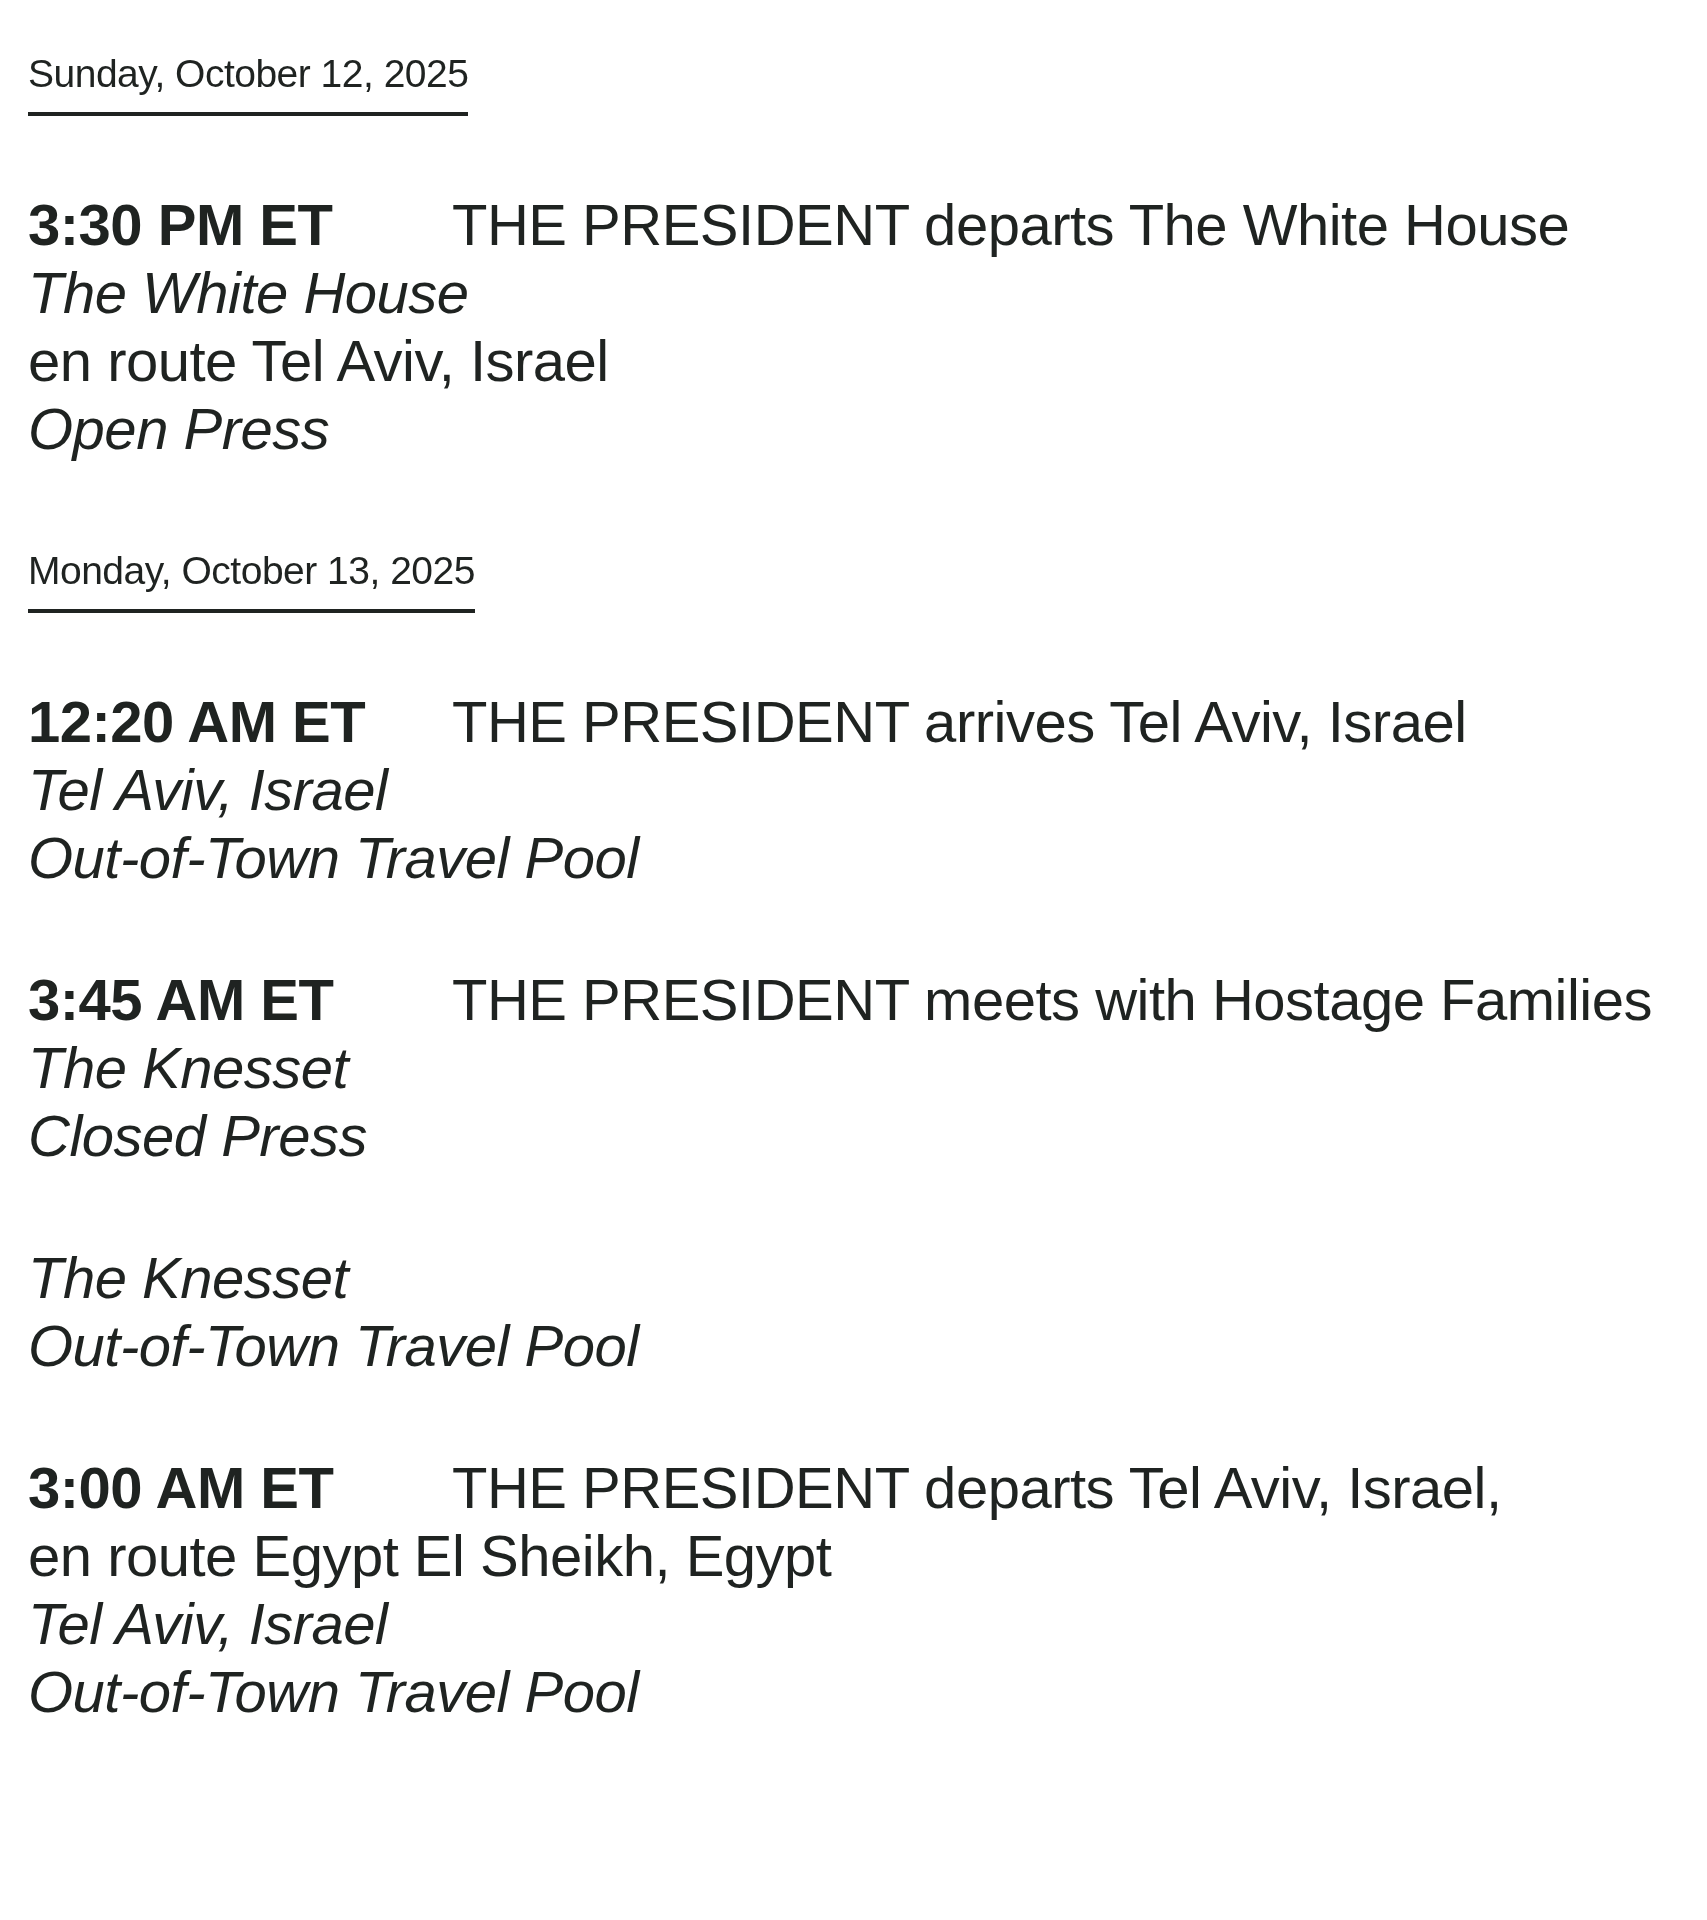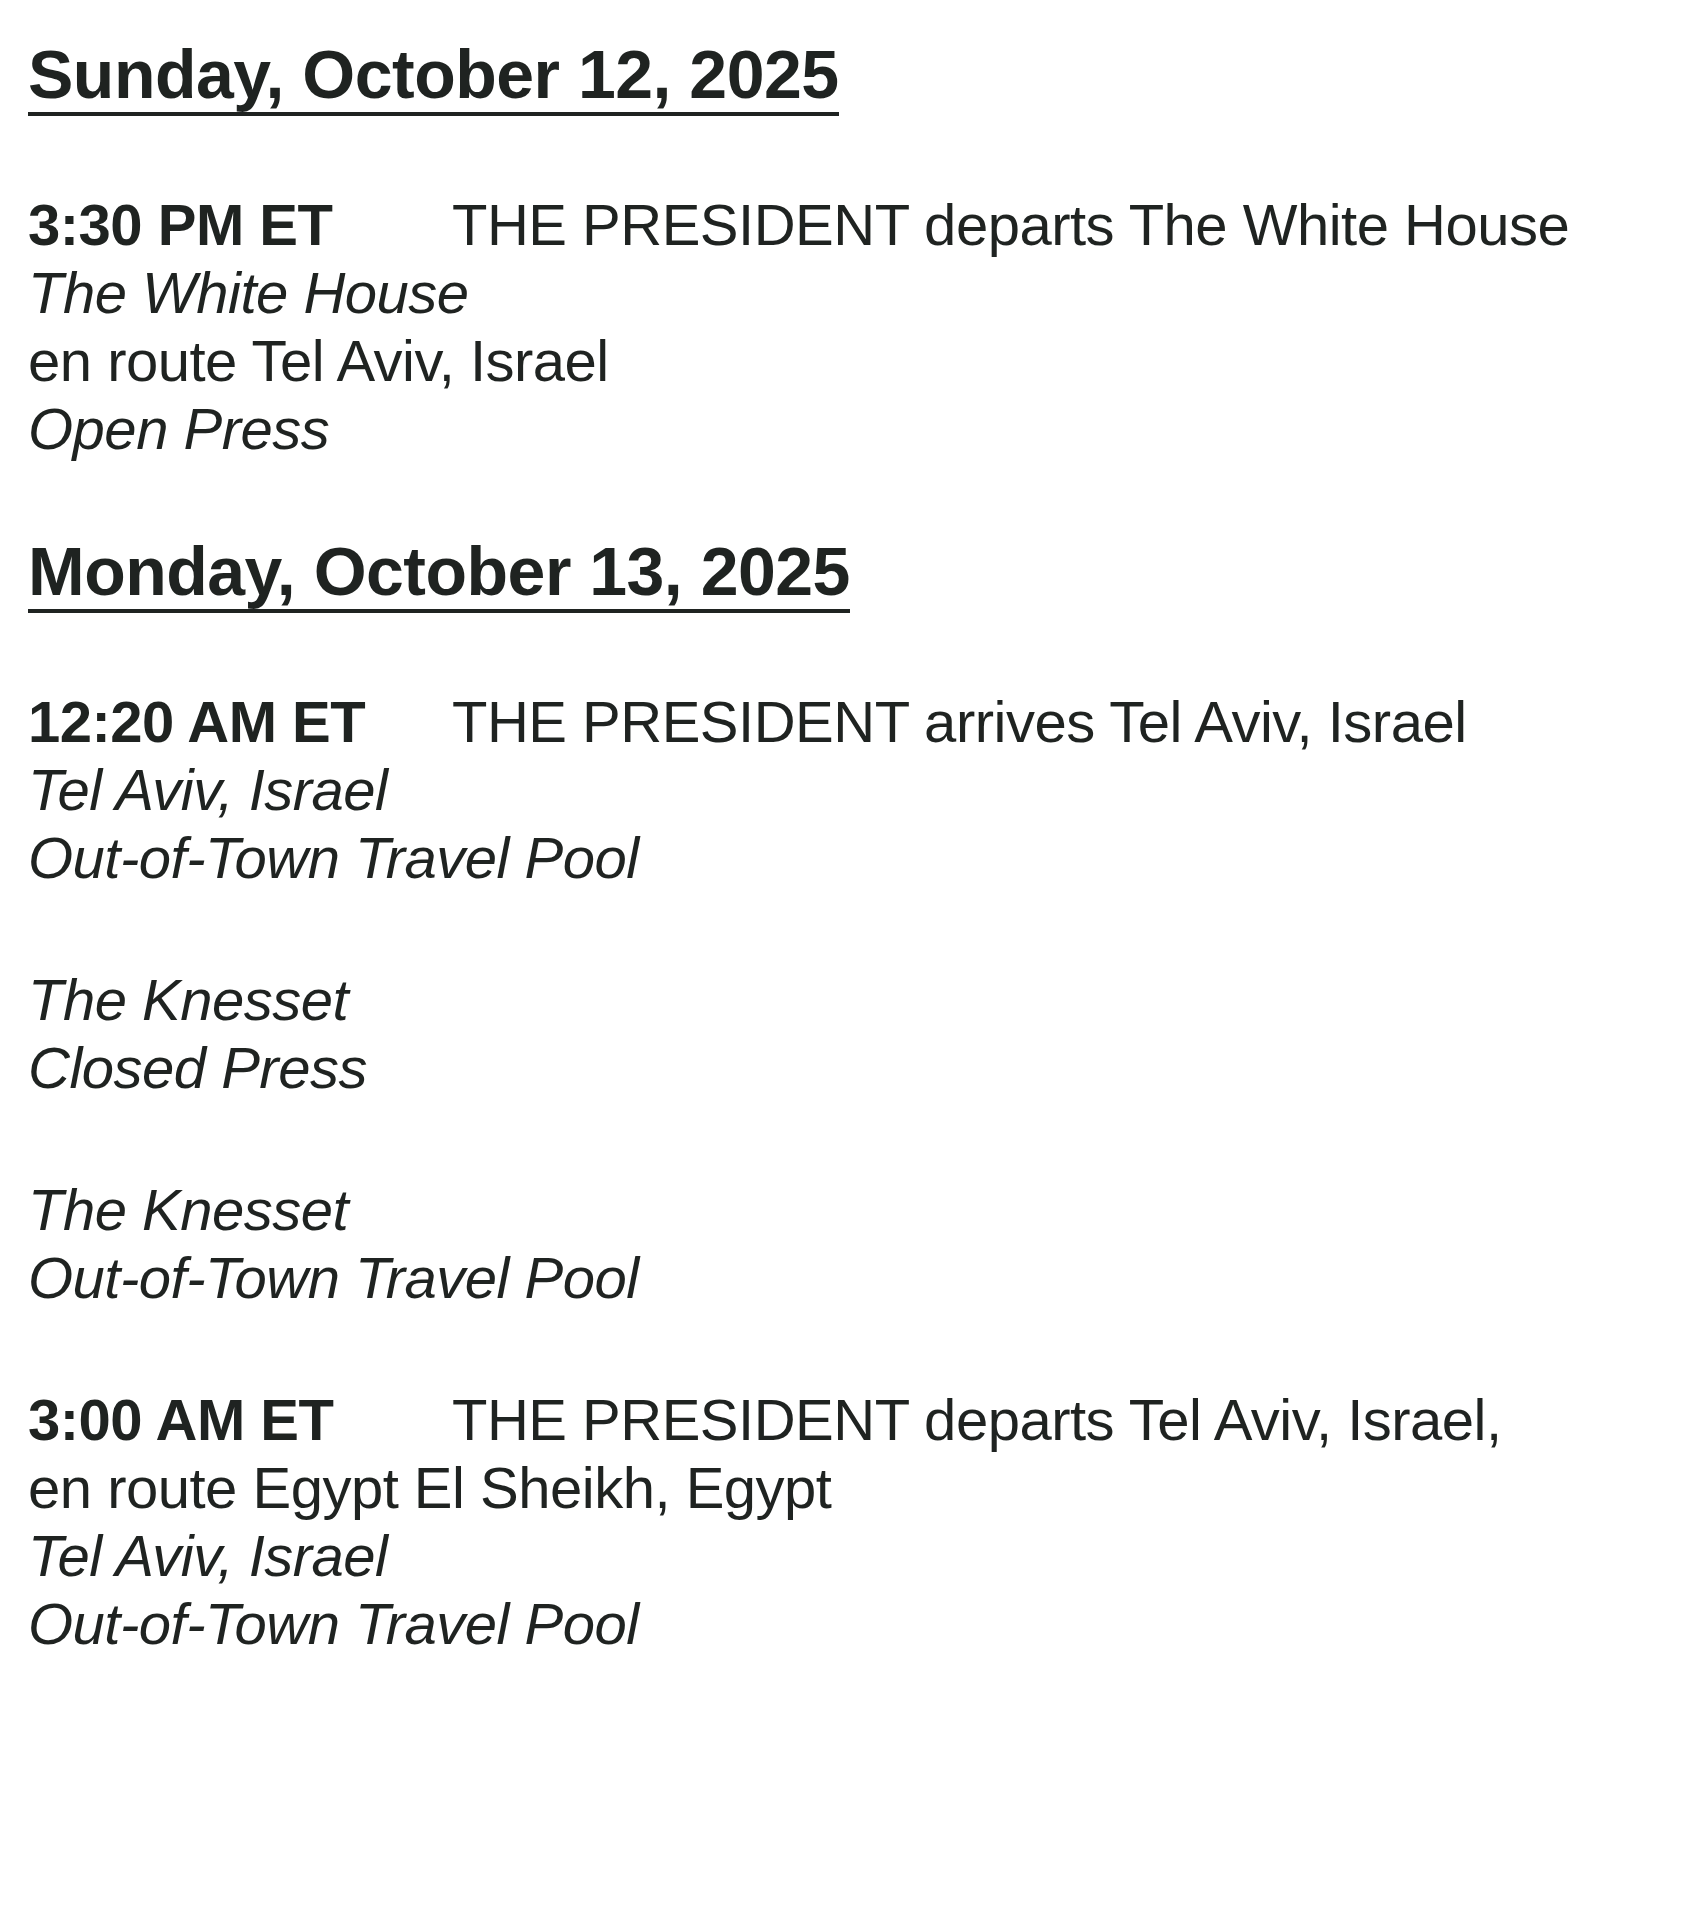--- a/index.html
+++ b/index.html
@@ -13,22 +13,22 @@
     overflow: hidden;
     box-sizing: border-box;
     padding: 40px 0 0 28px;
     font-family: "Liberation Sans", "DejaVu Sans", sans-serif;
     font-size: 58px;
     line-height: 68px;
     color: #1f2321;
     letter-spacing: -0.5px;
   }
   .day-heading {
-    font-size: 68px;
-    font-weight: 700;
+    font-size: 39px;
+    font-weight: 400;
     margin: 0 0 75px 0;
     line-height: 68px;
   }
   .day-heading .underline {
     display: inline-block;
     border-bottom: 4px solid #1f2321;
     padding-bottom: 4px;
   }
   .event {
     margin: 0 0 74px 0;
@@ -64,20 +64,21 @@
   <section class="day">
     <h2 class="day-heading"><span class="underline">Monday, October 13, 2025</span></h2>
 
     <article class="event">
       <div class="line"><span class="time">12:20 AM ET</span><span class="desc">THE PRESIDENT arrives Tel Aviv, Israel</span></div>
       <div class="line italic">Tel Aviv, Israel</div>
       <div class="line italic">Out-of-Town Travel Pool</div>
     </article>
 
     <article class="event">
+      <div class="line"><span class="time">3:45 AM ET</span><span class="desc">THE PRESIDENT meets with Hostage Families</span></div>
       <div class="line italic">The Knesset</div>
       <div class="line italic">Closed Press</div>
     </article>
 
     <article class="event">
       <div class="line italic">The Knesset</div>
       <div class="line italic">Out-of-Town Travel Pool</div>
     </article>
 
     <article class="event">

